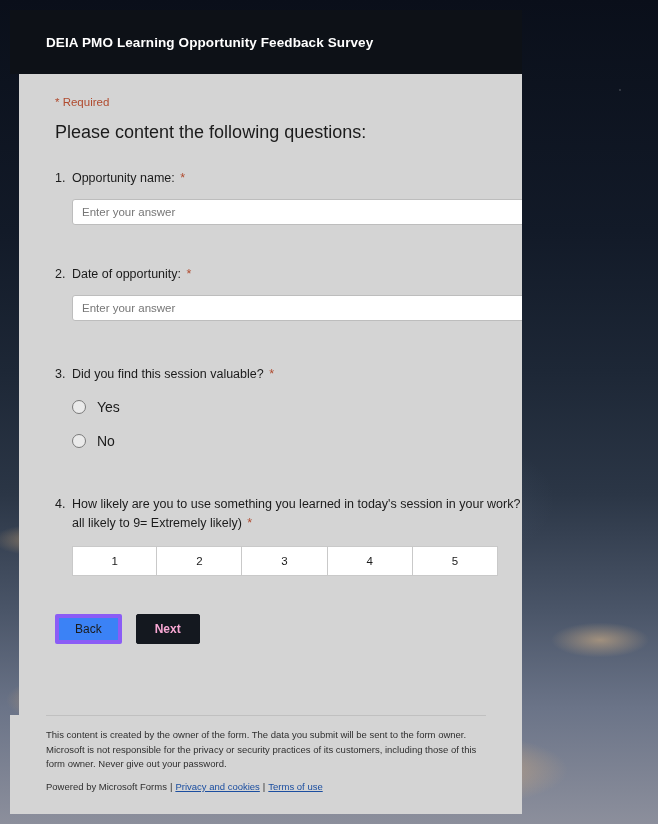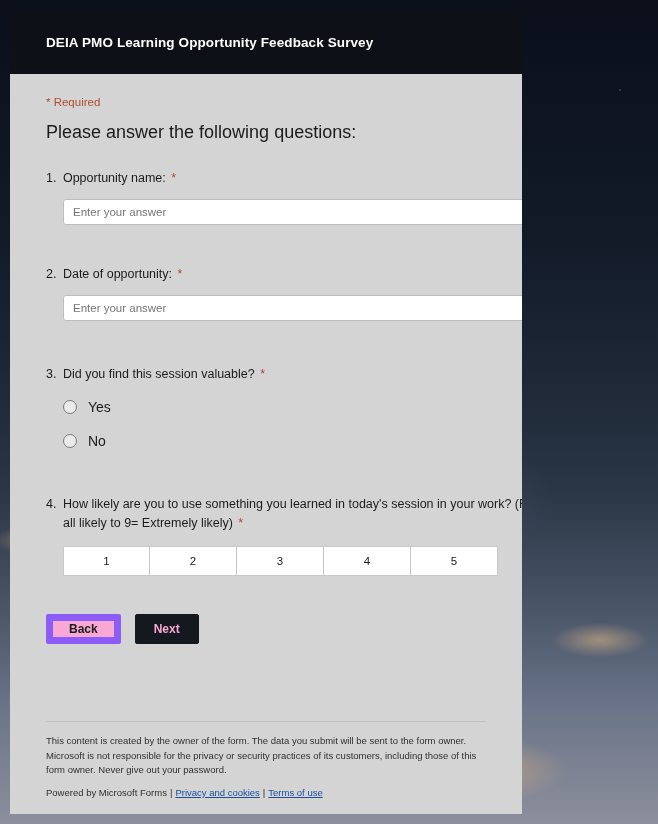--- a/index.html
+++ b/index.html
@@ -65,20 +65,21 @@
     font-size: 13.5px;
     font-weight: 600;
     letter-spacing: 0.1px;
   }
   .form-body {
     background: #d4d4d4;
     flex: 1 1 auto;
     padding: 22px 24px 0 36px;
     position: relative;
     overflow: hidden;
+    margin-left: 9px;
   }
   .required-note {
     color: #b04a2e;
     font-size: 11.5px;
     margin-bottom: 14px;
   }
   .section-heading {
     font-size: 18px;
     color: #1b1b1b;
     font-weight: 400;
@@ -157,36 +158,35 @@
     padding: 0 16px;
     font-size: 12px;
     border-radius: 2px;
     display: flex;
     align-items: center;
     justify-content: center;
     font-family: "Liberation Sans", sans-serif;
     cursor: pointer;
   }
   .btn-back {
-    background: #f9a8d4;
-    border: 7px solid #8b5cf6;
+    background: #3b82f6;
+    border: 4px solid #8b5cf6;
     color: #1b1b1b;
     margin-right: 14px;
-    font-weight: bold;
   }
   .btn-next {
     background: #14181f;
     border: 1px solid #14181f;
     color: #f9a8d4;
     font-weight: 600;
   }
 
   .form-footer {
     background: #d4d4d4;
-    padding: 0 36px 16px 36px;
+    padding: 0 36px 22px 36px;
     flex: 0 0 auto;
   }
   .footer-divider {
     height: 1px;
     background: #c0c0c0;
     margin: 0 0 12px 0;
   }
   .footer-text {
     font-size: 9.5px;
     color: #2f2f2f;
@@ -213,21 +213,21 @@
 <div class="form-shell">
 
   <div class="form-header">
     <div class="form-title">DEIA PMO Learning Opportunity Feedback Survey</div>
   </div>
 
   <div class="form-body">
 
     <div class="required-note">* Required</div>
 
-    <h2 class="section-heading">Please answer the following questions:</h2>
+    <h2 class="section-heading">Please content the following questions:</h2>
 
     <div class="question">
       <span class="q-label">
         <span class="q-num">1.</span>
         <span>Opportunity name:</span>
         <span class="asterisk">*</span>
       </span>
       <input class="text-input" type="text" placeholder="Enter your answer" style="">
     </div>
 

